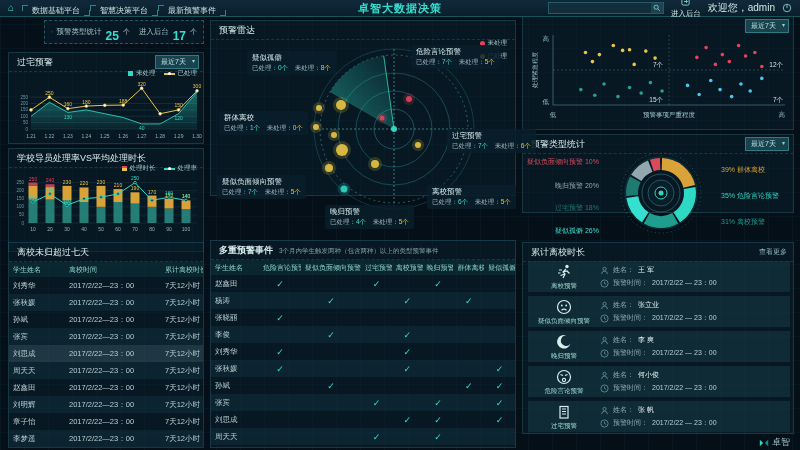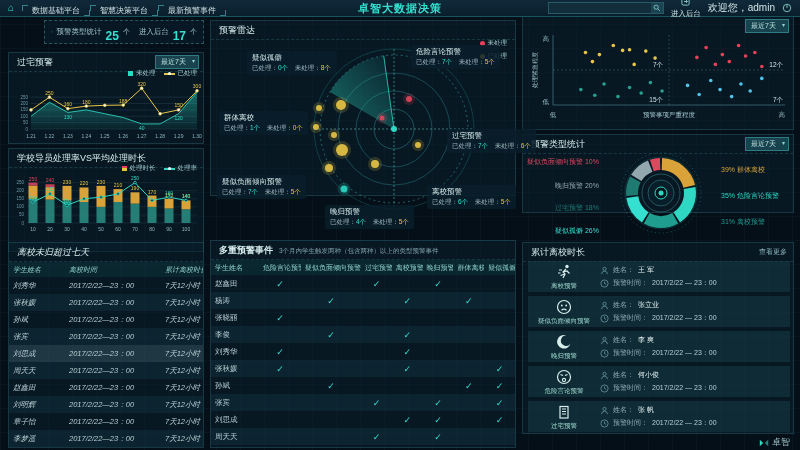--- a/index.html
+++ b/index.html
@@ -285,21 +285,21 @@
         <circle cx="175" cy="25.384615384615383" r="1.3" fill="#0a2230" stroke="#2fd8c3" stroke-width="0.8"></circle>
         <text x="22" y="24.5" fill="#2fd8c3" font-size="4.8" text-anchor="middle">130</text>
         <text x="39" y="16.423076923076923" fill="#2fd8c3" font-size="4.8" text-anchor="middle">180</text>
         <text x="56" y="27.73076923076923" fill="#2fd8c3" font-size="4.8" text-anchor="middle">110</text>
         <text x="124" y="5.115384615384613" fill="#2fd8c3" font-size="4.8" text-anchor="middle">250</text>
         <text x="158" y="19.653846153846153" fill="#2fd8c3" font-size="4.8" text-anchor="middle">160</text>
         <text x="175" y="22.884615384615383" fill="#2fd8c3" font-size="4.8" text-anchor="middle">140</text>
       </svg>
   </div>
 
-  <div class="panel" style="left:8px;top:242px;width:196px;height:206px;font-style:italic;">
+  <div class="panel" style="left:8px;top:242px;width:196px;height:206px;">
     <div class="p-title">离校未归超过七天</div>
     <div class="thead lt-grid">
       <span class="cell">学生姓名</span>
       <span class="cell">离校时间</span>
       <span class="cell">累计离校时长</span>
     </div>
     <div id="lt-body">
         <div class="trow lt-row">
           <span class="cell">刘秀华</span>
           <span class="cell">2017/2/22—23：00</span>

